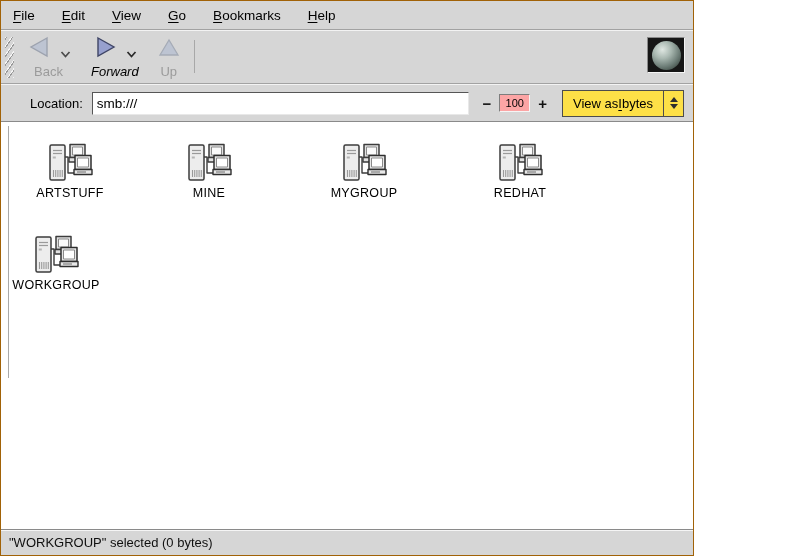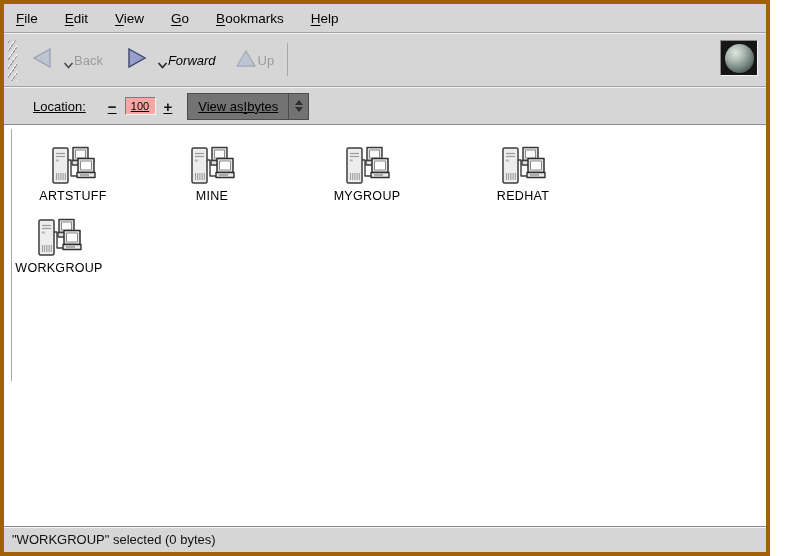--- a/index.html
+++ b/index.html
@@ -1,21 +1,21 @@
 <!DOCTYPE html>
 <html><head>
 <meta charset="utf-8">
 <style>
   * { margin:0; padding:0; box-sizing:border-box; }
   html,body { background:#ffffff; }
   body { font-family:"Liberation Sans","DejaVu Sans",sans-serif; }
 
   .window {
-    width:770px; height:556px;
-    border:4px solid #a16207;
+    width:694px; height:556px;
+    border:1px solid #a16207;
     background:#d6d6d6;
     display:flex; flex-direction:column;
     position:relative; overflow:hidden;
   }
 
   
   .menubar {
     height:29px; flex:none;
     display:flex; align-items:center;
     padding-left:10px; gap:23px;
@@ -30,21 +30,21 @@
     display:flex; align-items:stretch;
     border-top:1px solid #f3f3f3;
     border-bottom:1px solid #a2a2a2;
     padding:2px 8px 1px 3px;
   }
   .handle {
     width:9px; flex:none; margin:4px 5px 4px 1px;
     background:repeating-linear-gradient(125deg,#f4f4f4 0 1px,#9a9a9a 1px 2px,#d6d6d6 2px 5px);
   }
   .tbtn {
-    display:flex; align-items:center; justify-content:center;
+    display:flex; flex-direction:column; align-items:center; justify-content:center;
     padding:2px 7px 3px 7px;
   }
   .iconrow { height:30px; display:flex; align-items:center; }
   .tlabel { font-size:13px; color:#000; margin-top:1px; white-space:nowrap; }
   .tbtn.disabled .tlabel { color:#9b9b9b; }
   .tbtn.disabled svg { opacity:.8; }
   .chev { margin-left:7px; margin-top:10px; display:inline-flex; }
   .tb-sep { width:1px; background:#a8a8a8; margin:7px 7px 9px 6px; flex:none; }
 
   .throbber-box {
@@ -59,21 +59,20 @@
     width:29px; height:29px; border-radius:50%;
     background:radial-gradient(circle at 36% 30%, #dfe7e2 0%, #a9b8b1 32%, #6d7d77 62%, #39453f 88%, #232b27 100%);
   }
 
   
   .locationbar {
     height:37px; flex:none;
     display:flex; align-items:center;
     border-top:1px solid #f3f3f3;
     padding:0 9px 0 3px;
-    text-decoration:underline;
   }
   .loc-label { font-size:13px; color:#000; margin-left:16px; margin-right:9px; white-space:nowrap; }
   .loc-input {
     flex:1; height:23px;
     border:1px solid #565656;
     border-bottom-color:#e8e8e8; border-right-color:#e8e8e8;
     background:#ffffff; padding:0 4px;
     font-family:"Liberation Sans","DejaVu Sans",sans-serif;
     font-size:13.5px; color:#000; outline:none;
   }
@@ -86,21 +85,21 @@
     width:31px; height:18px; margin:0 6px;
     background:#fca5a5;
     border-top:1px solid #7d7d7d; border-left:1px solid #7d7d7d;
     border-bottom:1px solid #f5f5f5; border-right:1px solid #f5f5f5;
     display:flex; align-items:center; justify-content:center;
     font-size:11px; color:#000;
   }
   .view-dd {
     margin-left:13px; height:27px;
     border:1px solid #4c4c4c;
-    background:#737373;
+    background:#fde047;
     display:flex; align-items:stretch; cursor:default;
   }
   .dd-label { display:flex; align-items:center; padding:0 10px; font-size:13px; color:#000; white-space:nowrap; }
   .dd-label .accel { text-decoration:underline; text-underline-offset:2px; }
   .dd-arrows {
     width:20px; border-left:1px solid #4c4c4c;
     display:flex; flex-direction:column; align-items:center; justify-content:center; gap:2px;
   }
   .tri-up   { width:0;height:0;border-left:4px solid transparent;border-right:4px solid transparent;border-bottom:5px solid #2e2e2e; }
   .tri-down { width:0;height:0;border-left:4px solid transparent;border-right:4px solid transparent;border-top:5px solid #2e2e2e; }
@@ -121,21 +120,21 @@
   }
   .icon-cell .glyph { width:46px; height:42px; }
   .icon-label {
     margin-top:2px; font-size:12.5px; color:#000; letter-spacing:.3px;
     white-space:nowrap; text-align:center;
   }
   .cell-0 { left:0px;   top:20px;margin-left:16px; }
   .cell-1 { left:155px; top:20px; }
   .cell-2 { left:310px; top:20px; }
   .cell-3 { left:466px; top:20px; }
-  .cell-4 { left:2px;   top:92px; }
+  .cell-4 { left:2px;   top:112px; }
 
   
   .statusbar {
     height:26px; flex:none;
     border-top:1px solid #8a8a8a;
     box-shadow:inset 0 1px 0 #f5f5f5;
     display:flex; align-items:center;
     padding-left:8px;
     font-size:13px; color:#101010;
   }
@@ -206,20 +205,21 @@
 
 
     <div class="throbber-box">
       <div class="throbber"></div>
     </div>
   </div>
 
   <div class="locationbar">
     <div class="handle" style="margin:6px 0 6px 1px;"></div>
     <span class="loc-label">Location:</span>
+    <input class="loc-input" type="text" value="smb:///" style="">
     <span class="zoom-minus">−</span>
     <span class="zoom-box">100</span>
     <span class="zoom-plus">+</span>
     <div class="view-dd">
       <span class="dd-label">
           <span>View as </span>
           <span class="accel">I</span>
           <span>bytes</span>
         </span>
       <span class="dd-arrows">

